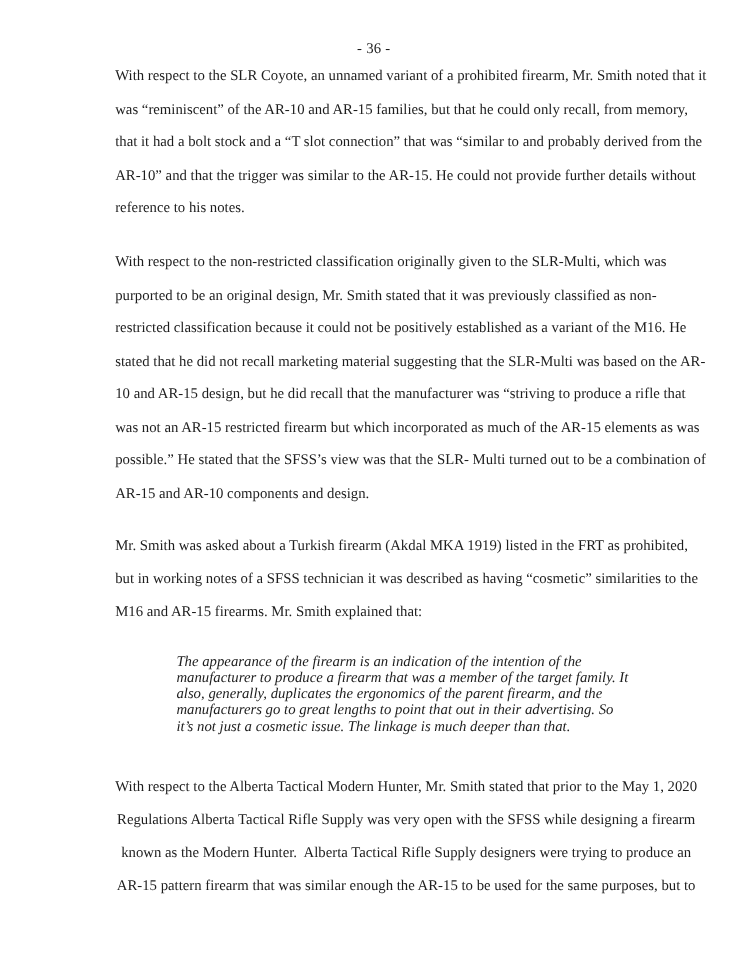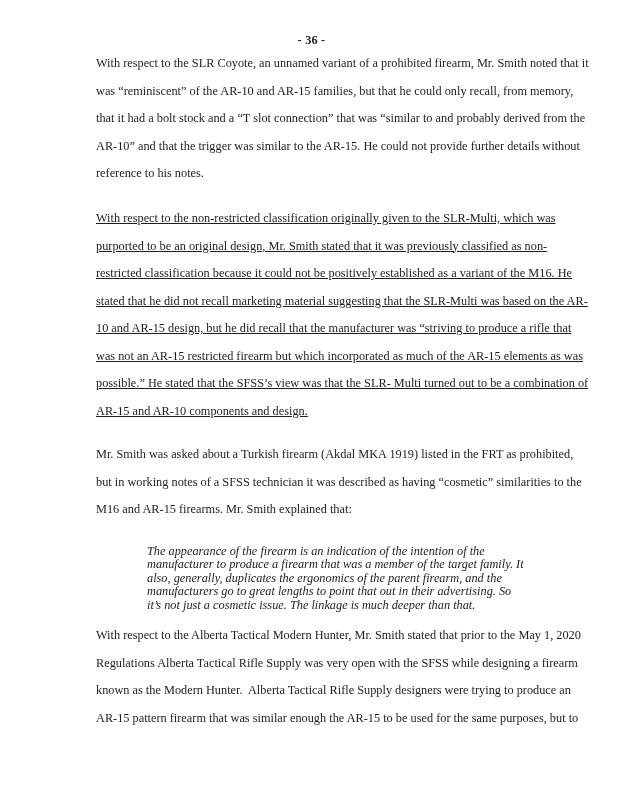--- a/index.html
+++ b/index.html
@@ -17,42 +17,41 @@
     color: #1d1d1d;
   }
   .page-number {
     position: absolute;
     top: 33px;
     left: 0;
     width: 623px;
     text-align: center;
     font-size: 12.3px;
     letter-spacing: 0.2px;
-    font-weight: bold;
   }
   .para {
     position: absolute;
     white-space: pre;
     font-size: 12.3px;
   }
   .body-para {
     left: 62px;
     line-height: 27.5px;
     margin-left: 34px;
   }
   .quote-para {
     left: 147px;
     line-height: 13.4px;
     font-style: italic;
   }
   .p1 { top: 50px; }
-  .p2 { top: 205px; text-decoration: underline; }
+  .p2 { top: 205px; }
   .p3 { top: 441px; }
   .pq { top: 545px; }
-  .p4 { top: 622px; }
+  .p4 { top: 642px; text-align: center; }
 </style>
 </head>
 <body>
 
 <div class="page">
 
   <div class="page-number">- 36 -</div>
 
   <div class="para body-para p1">With respect to the SLR Coyote, an unnamed variant of a prohibited firearm, Mr. Smith noted that it
 was “reminiscent” of the AR-10 and AR-15 families, but that he could only recall, from memory,

